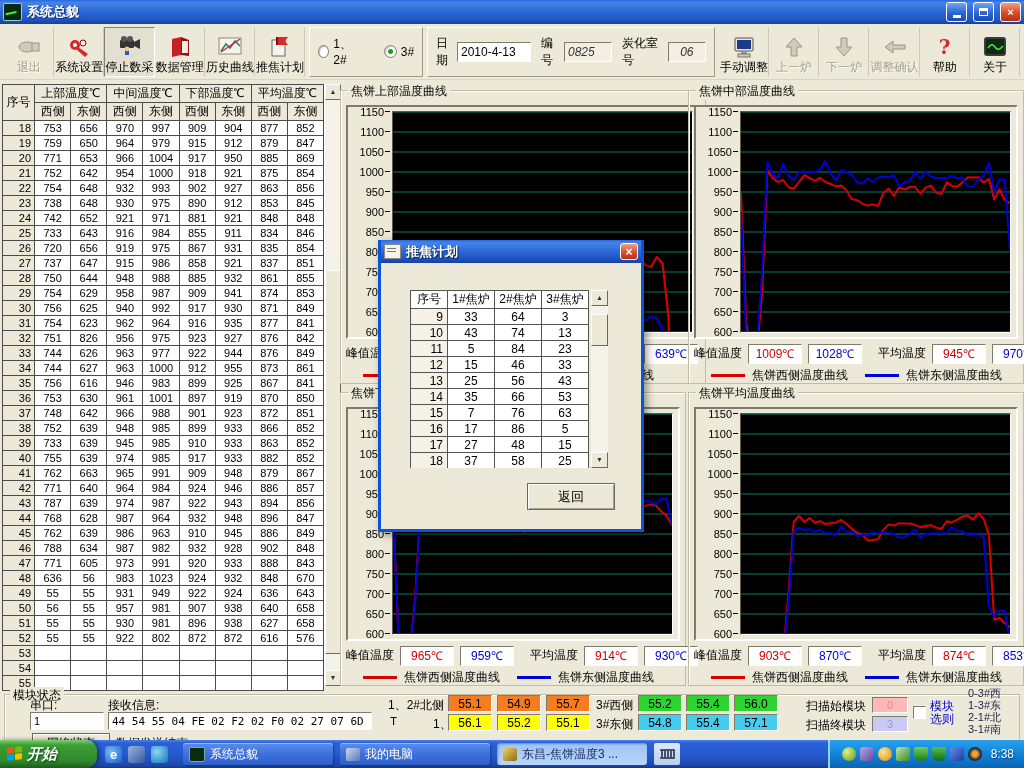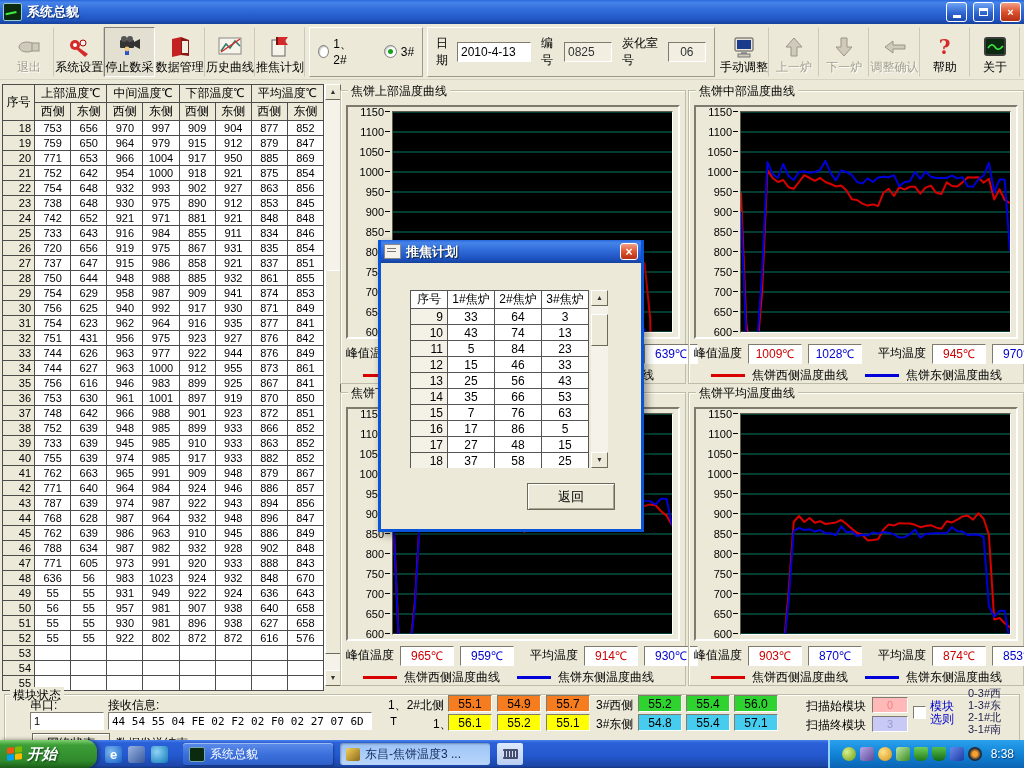--- a/index.html
+++ b/index.html
@@ -23,21 +23,21 @@
   .tbtn .ticon{width:26px;height:26px;display:flex;align-items:center;justify-content:center;}
   .tbtn .tlabel{font-size:12px;line-height:13px;white-space:nowrap;}
   .tbtn.pressed{border:1px solid;border-color:#808080 #fff #fff #808080;background:#e3e0d2;}
   .tbtn.disabled .tlabel{color:#a29d8c;text-shadow:1px 1px 0 #fff;}
   .tool-group{height:50px;border:1px solid;border-color:#fff #9e9a8a #9e9a8a #fff;display:flex;align-items:center;padding:0 8px;gap:24px;margin-left:4px;box-sizing:border-box;background:#ece9d8;}
   .radio{display:flex;align-items:center;gap:4px;}
   .radio .rdot{width:11px;height:11px;border-radius:50%;background:#fff;border:1px solid #808080;box-shadow:inset 1px 1px 1px #c8c8c8;position:relative;}
   .radio.sel .rdot:after{content:"";position:absolute;left:3px;top:3px;width:5px;height:5px;border-radius:50%;background:#1aa01a;}
   .fld{display:flex;align-items:center;gap:5px;}
   .fld input{height:18px;border:1px solid;border-color:#7f7b6f #fff #fff #7f7b6f;background:#fff;font-size:12px;padding:0 3px;font-family:"Liberation Sans",sans-serif;}
-  .fld input.ro{background:#f2efe2;color:#333;}
+  .fld input.ro{background:#f2efe2;color:#333;font-style:italic;}
   
   .table-wrap{position:absolute;left:2px;top:84px;width:322px;height:602px;background:#fff;}
   table.grid{border-collapse:collapse;table-layout:fixed;width:322px;}
   table.grid td,table.grid th{border:1px solid #4c4c4c;font-weight:normal;font-size:12px;padding:0;overflow:hidden;white-space:nowrap;}
   table.grid th{background:#ece9d8;height:15px;}
   table.grid td{height:14px;text-align:center;background:#fff;font-size:11px;}
   table.grid td.rn{background:#ece9d8;text-align:right;padding-right:3px;}
   .v-scroll{position:absolute;left:324px;top:84px;width:16px;height:602px;background:#f5f3e9;border-left:1px solid #fff;box-sizing:border-box;}
   .sb-btn{position:absolute;left:0;width:16px;height:16px;background:#ece9d8;border:1px solid;border-color:#fff #6e6a5a #6e6a5a #fff;box-sizing:border-box;font-size:7px;color:#333;text-align:center;line-height:13px;}
   .sb-thumb{position:absolute;left:0;width:16px;background:#ece9d8;border:1px solid;border-color:#fff #6e6a5a #6e6a5a #fff;box-sizing:border-box;}
@@ -436,21 +436,21 @@
             <td>962</td>
             <td>964</td>
             <td>916</td>
             <td>935</td>
             <td>877</td>
             <td>841</td>
           </tr>
           <tr>
             <td class="rn">32</td>
             <td>751</td>
-            <td>431</td>
+            <td>826</td>
             <td>956</td>
             <td>975</td>
             <td>923</td>
             <td>927</td>
             <td>876</td>
             <td>842</td>
           </tr>
           <tr>
             <td class="rn">33</td>
             <td>744</td>
@@ -706,21 +706,21 @@
           </tr>
         </tbody>
     </table>
   </div>
   <div class="v-scroll">
     <span class="sb-btn" style="top:0;">▲</span>
     <span class="sb-thumb" style="top:186px;height:384px;"></span>
     <span class="sb-btn" style="bottom:0;">▼</span>
   </div>
 
-  <div class="cgroup" style="left:340px;top:90px;width:344px;height:292px;">
+  <div class="cgroup" style="left:340px;top:90px;width:344px;height:292px;padding-left:20px;">
     <span class="cg-title">焦饼上部温度曲线</span>
     <div class="cg-panel">
         <div class="ylabels">
           <div class="ylabel" style="top: -2px;">
             <span>1150</span>
             <span class="tick"></span>
           </div>
           <div class="ylabel" style="top: 18px;">
             <span>1100</span>
             <span class="tick"></span>
@@ -1217,20 +1217,24 @@
     </div>
     <div class="ql">
       <span class="qlicon" style="background:radial-gradient(circle at 35% 35%,#7db8f0,#1660c8);">e</span>
       <span class="qlicon" style="background:linear-gradient(135deg,#9ab4e0,#37589e);"></span>
       <span class="qlicon" style="background:radial-gradient(circle at 35% 35%,#8fd4f5,#0f78b8);"></span>
     </div>
     <div class="task-btn">
       <span class="task-icon" style="background:#0c2a10;border:1px solid #7aa;"></span>
       <span>系统总貌</span>
     </div>
+    <div class="task-btn">
+      <span class="task-icon" style="background:linear-gradient(135deg,#cdd8ee,#5a7ab8);"></span>
+      <span>我的电脑</span>
+    </div>
     <div class="task-btn active">
       <span class="task-icon" style="background:linear-gradient(135deg,#f5d05a,#8a6a1a);"></span>
       <span>东昌-焦饼温度3 ...</span>
     </div>
     <div class="kbd-btn">
       <span class="kbd-glyph"></span>
     </div>
     <div class="tray">
       <span class="trayicon" style="border-radius:50%;background:radial-gradient(circle at 35% 35%,#d8f08a,#6a9a10);"></span>
       <span class="trayicon" style="background:linear-gradient(135deg,#b9a8e8,#5a4898);"></span>

